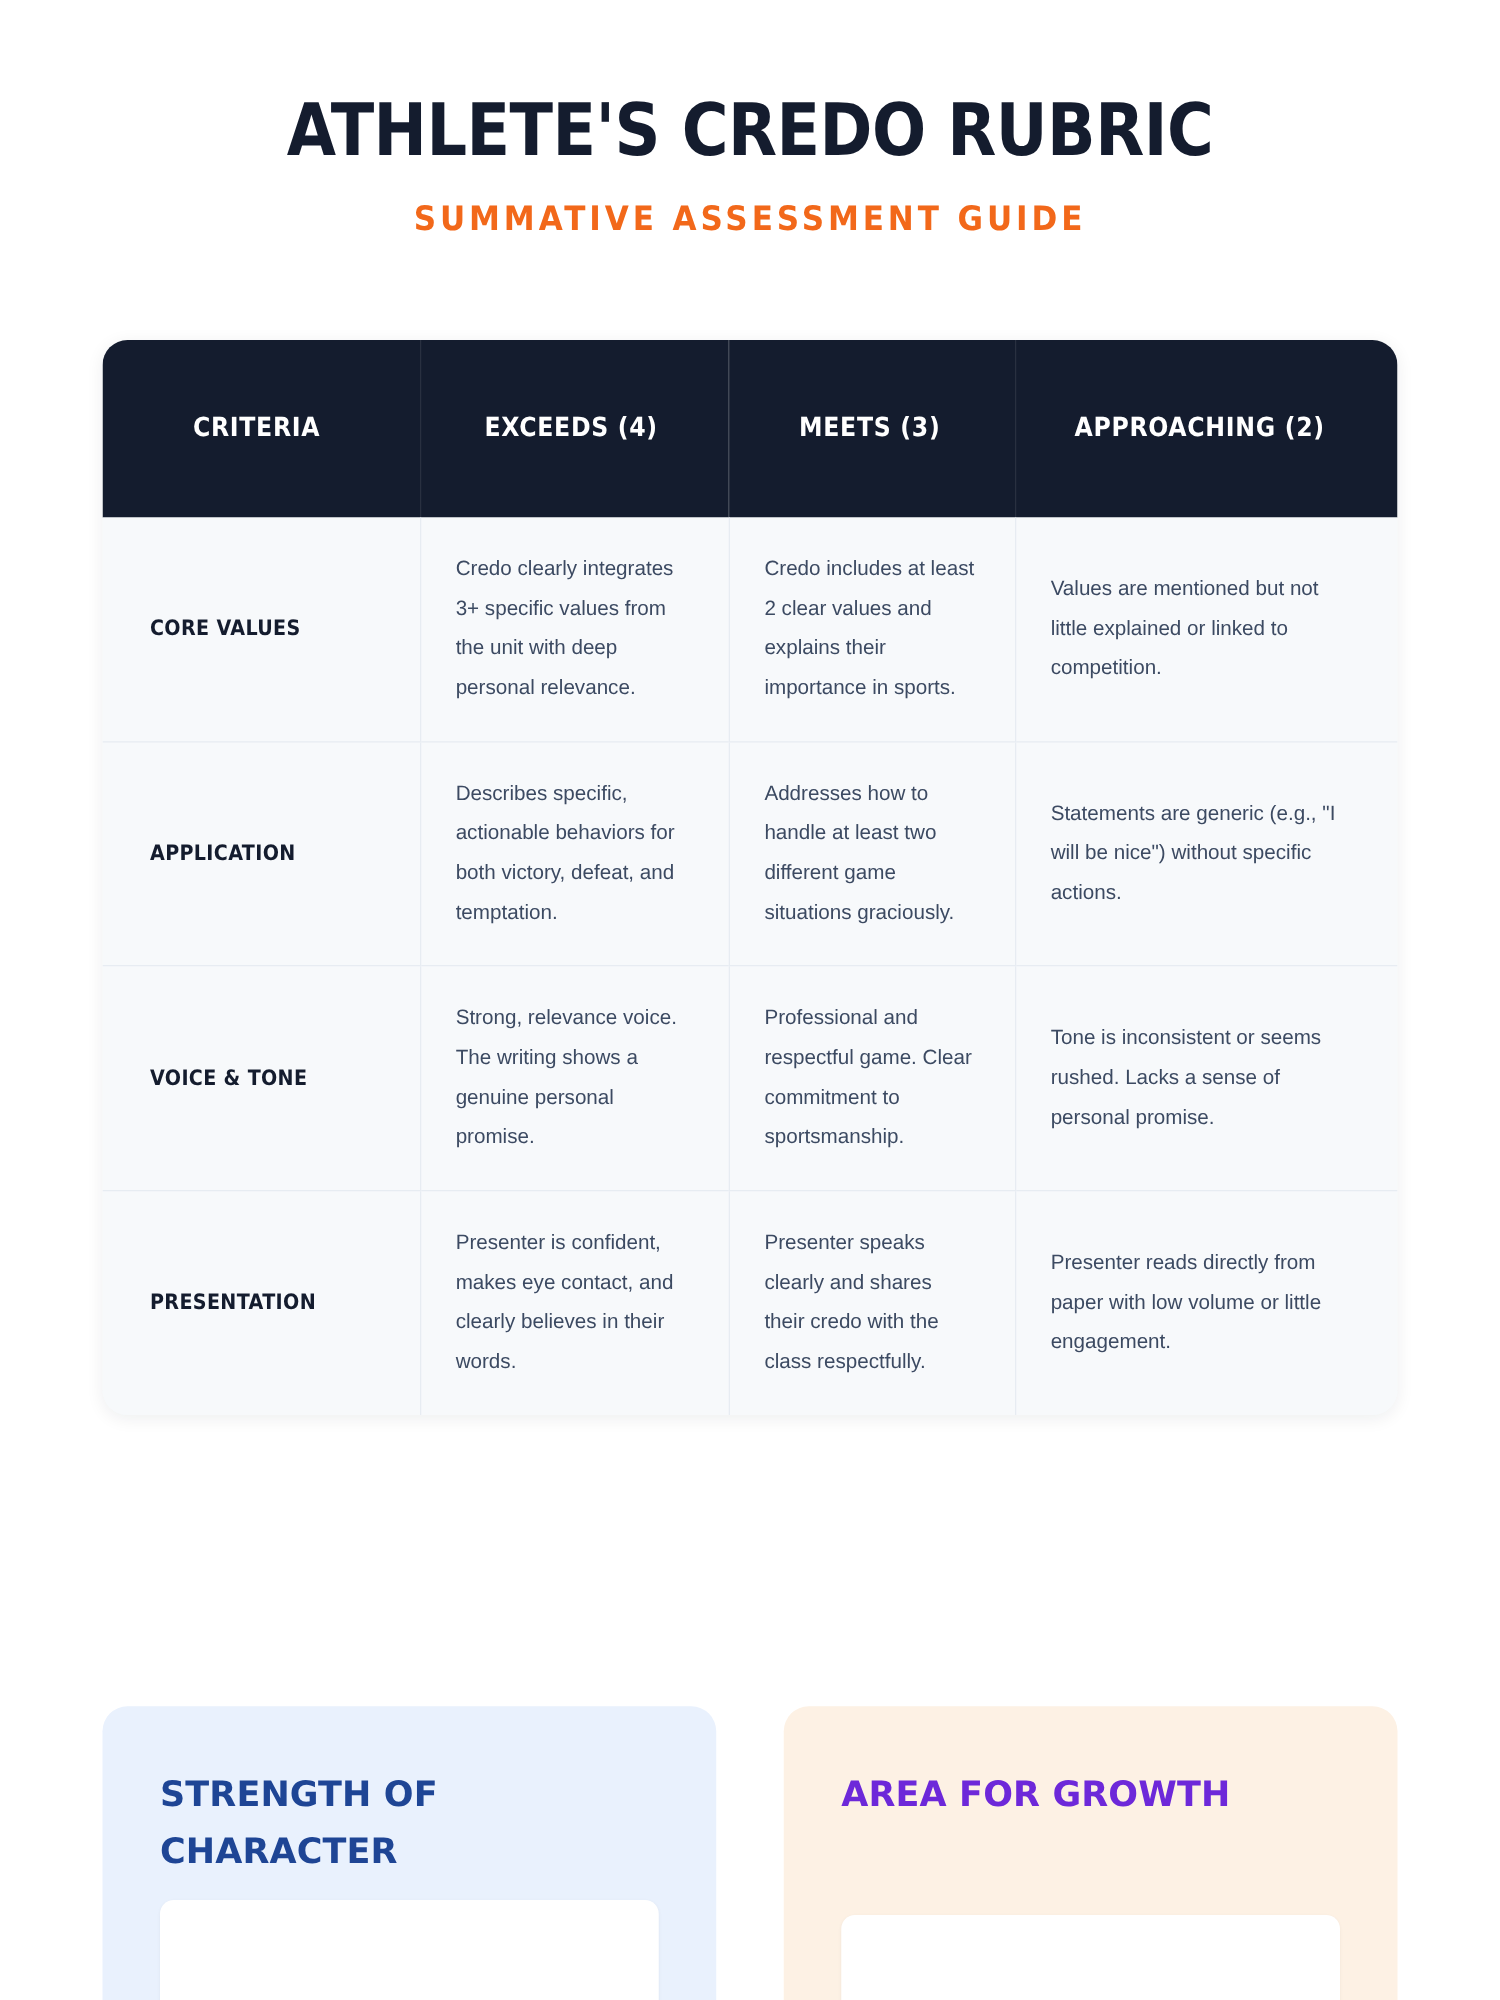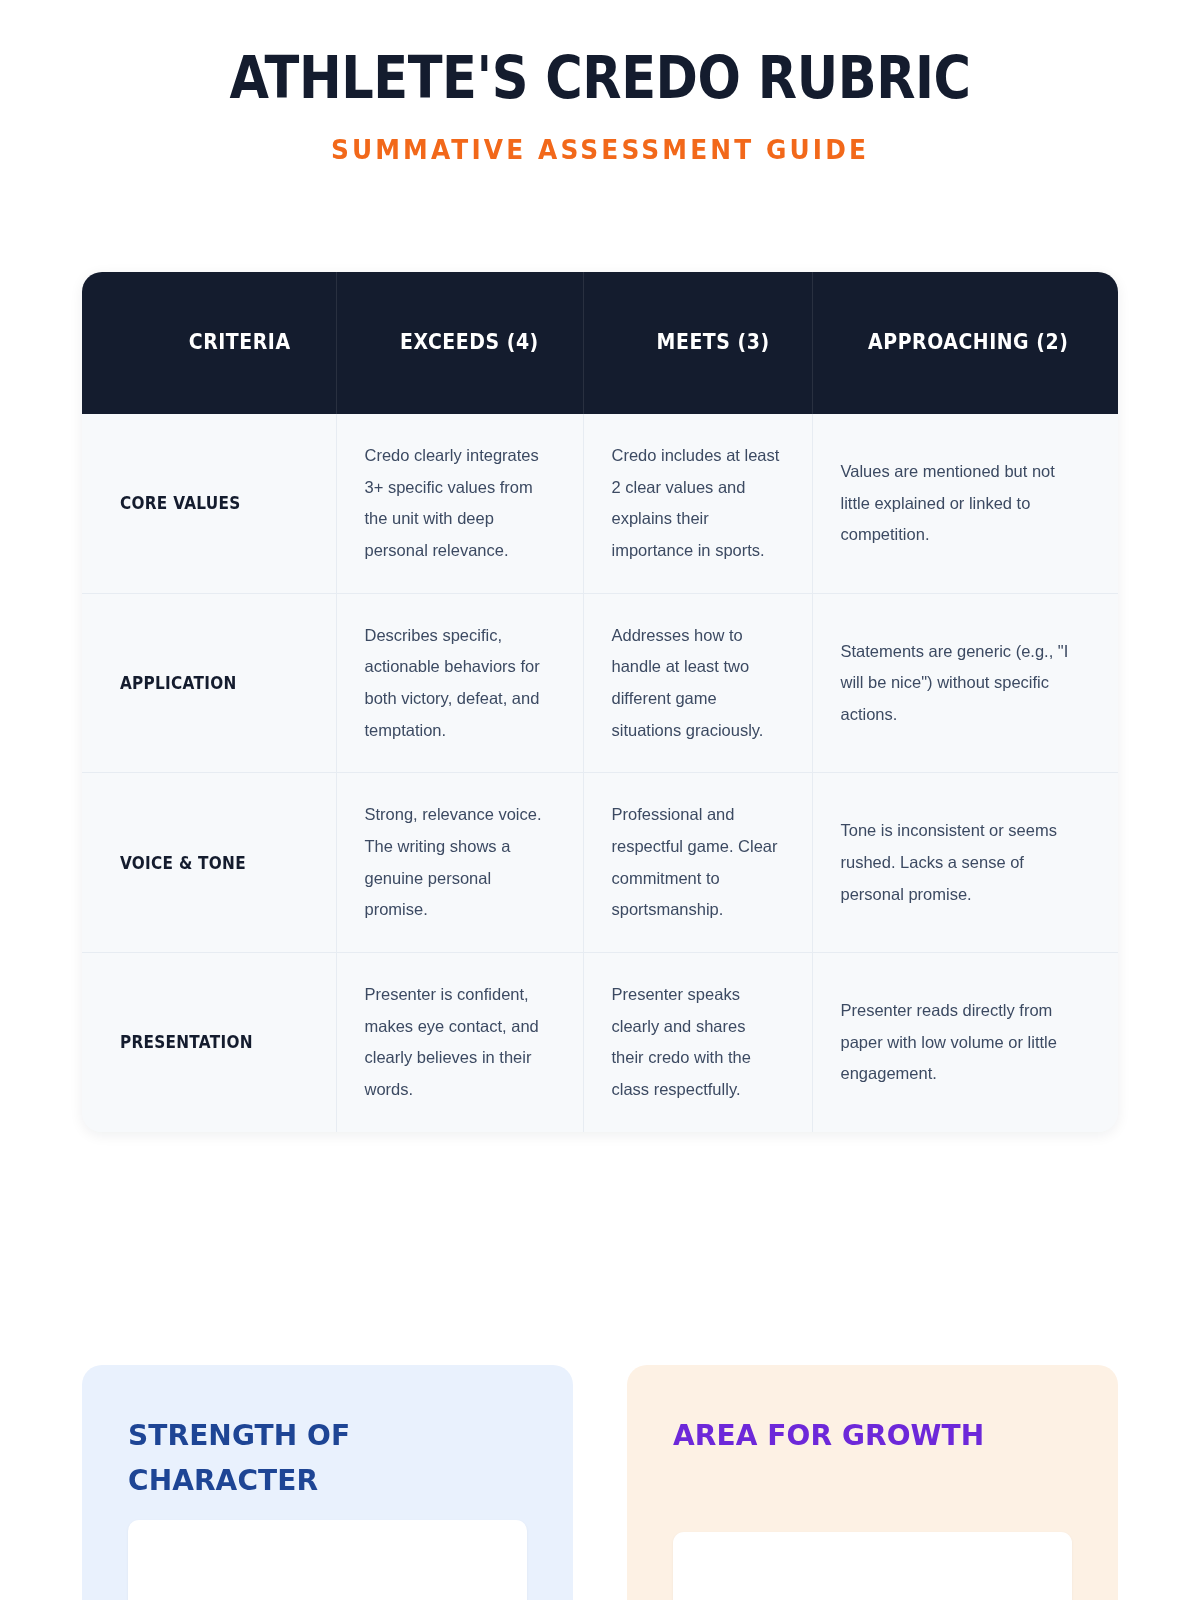--- a/index.html
+++ b/index.html
@@ -11,21 +11,21 @@
     width: 1200px;
     height: 1600px;
     background: #ffffff;
     font-family: "Liberation Sans", sans-serif;
     overflow: hidden;
     position: relative;
   }
 
   
   .page-header {
-    padding-top: 48px;
+    padding-top: 74px;
     text-align: center;
   }
   .page-title {
     font-family: "DejaVu Sans", sans-serif;
     font-size: 58px;
     font-weight: 700;
     letter-spacing: -0.5px;
     color: #141c2e;
     margin: 0;
     line-height: 1.05;
@@ -65,21 +65,21 @@
   .rubric-table col.c-meets    { width: 229px; }
   .rubric-table col.c-approach { width: 306px; }
 
   .rubric-table thead th {
     background: #141c2e;
     color: #ffffff;
     font-family: "DejaVu Sans", sans-serif;
     font-size: 21px;
     font-weight: 700;
     letter-spacing: 0.6px;
-    text-align: right;
+    text-align: center;
     vertical-align: middle;
     padding: 38px 26px 38px 38px;
     height: 142px;
     box-sizing: border-box;
     border-left: 1px solid rgba(255, 255, 255, 0.09);
     line-height: 1.32;
   }
   .rubric-table thead th:first-child {
     border-left: none;
   }

